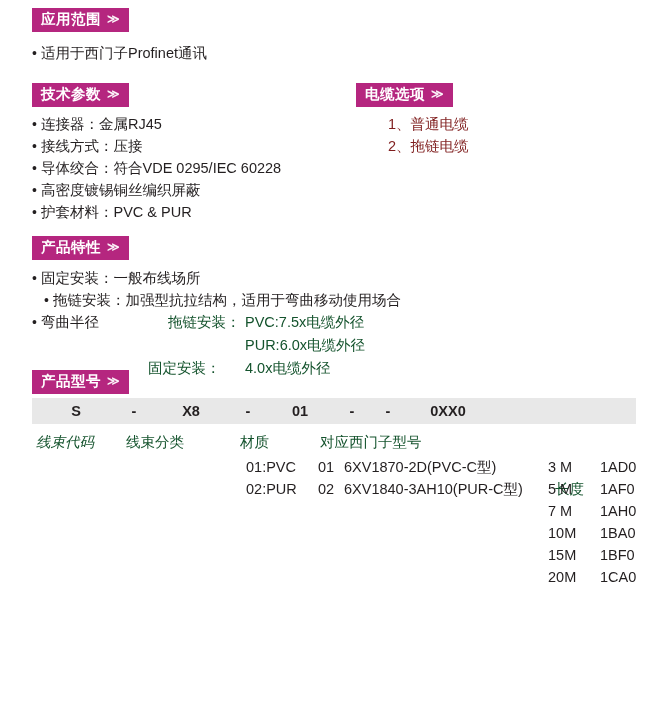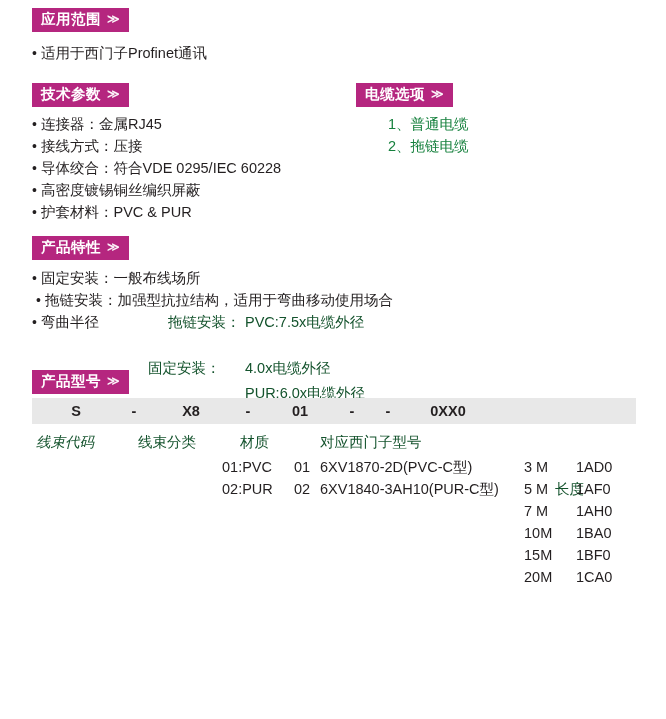--- a/index.html
+++ b/index.html
@@ -58,21 +58,21 @@
     font-size: 14.5px;
     color: #14532d;
     white-space: nowrap;
     line-height: 1.2;
   }
 
   
   .num-line {
     position: absolute;
     font-size: 14.5px;
-    color: #15803d;
+    color: #7f1d1d;
     white-space: nowrap;
     line-height: 1.2;
     text-align: center;
   }
 
   
   .model-table {
     position: absolute;
     left: 32px;
     top: 398px;
@@ -97,20 +97,21 @@
   .c6 { width: 28px; }
   .c7 { width: 150px; }
   .c8 { width: 44px; }
   .c9 { width: 76px; }
 
   .detail {
     position: absolute;
     font-size: 14.5px;
     white-space: nowrap;
     line-height: 1.25;
+    margin-left: 24px;
   }
 </style>
 </head>
 <body>
 
 <div class="pill-wrap" style="left:32px; top:8px;">
   <span class="pill">
     <span>应用范围</span>
     <span class="chev">≫</span>
   </span>
@@ -155,30 +156,30 @@
 <div class="pill-wrap" style="left:32px; top:236px;">
   <span class="pill">
     <span>产品特性</span>
     <span class="chev">≫</span>
   </span>
 </div>
 
 <div class="bullet-line" style="left:32px; top:270px;">
   <span class="dot">•</span><span>固定安装：一般布线场所</span>
 </div>
-<div class="bullet-line" style="left:36px; top:292px;">
+<div class="bullet-line" style="left:44px; top:292px;">
   <span class="dot">•</span><span>拖链安装：加强型抗拉结构，适用于弯曲移动使用场合</span>
 </div>
 <div class="bullet-line" style="left:32px; top:314px;">
   <span class="dot">•</span><span>弯曲半径</span>
 </div>
 
 <div class="plain" style="left:168px; top:314px;">拖链安装：</div>
 <div class="plain" style="left:245px; top:314px;">PVC:7.5x电缆外径</div>
-<div class="plain" style="left:245px; top:337px;margin-top:48px;">PUR:6.0x电缆外径</div>
+<div class="plain" style="left:245px; top:337px;">PUR:6.0x电缆外径</div>
 <div class="plain" style="left:148px; top:360px;">固定安装：</div>
 <div class="plain" style="left:245px; top:360px;">4.0x电缆外径</div>
 
 <div class="pill-wrap" style="left:32px; top:370px;">
   <span class="pill">
     <span>产品型号</span>
     <span class="chev">≫</span>
   </span>
 </div>
 
@@ -189,21 +190,21 @@
     <div class="cell c3">X8</div>
     <div class="cell c4">-</div>
     <div class="cell c5">01</div>
     <div class="cell c6">-</div>
     <div class="cell c8">-</div>
     <div class="cell c9">0XX0</div>
   </div>
 </div>
 
 <div class="plain" style="left:36px; top:434px;font-style:italic;">线束代码</div>
-<div class="plain" style="left:138px; top:434px;">线束分类</div>
+<div class="plain" style="left:126px; top:434px;">线束分类</div>
 <div class="plain" style="left:240px; top:434px;">材质</div>
 <div class="plain" style="left:320px; top:434px;">对应西门子型号</div>
 <div class="plain" style="left:555px; top:434px;margin-top:47px;">长度</div>
 
 <div class="detail" style="left:222px; top:458px;">01:PVC</div>
 <div class="detail" style="left:222px; top:480px;">02:PUR</div>
 
 <div class="detail" style="left:294px; top:458px;">01</div>
 <div class="detail" style="left:294px; top:480px;">02</div>
 <div class="detail" style="left:320px; top:458px;">6XV1870-2D(PVC-C型)</div>

